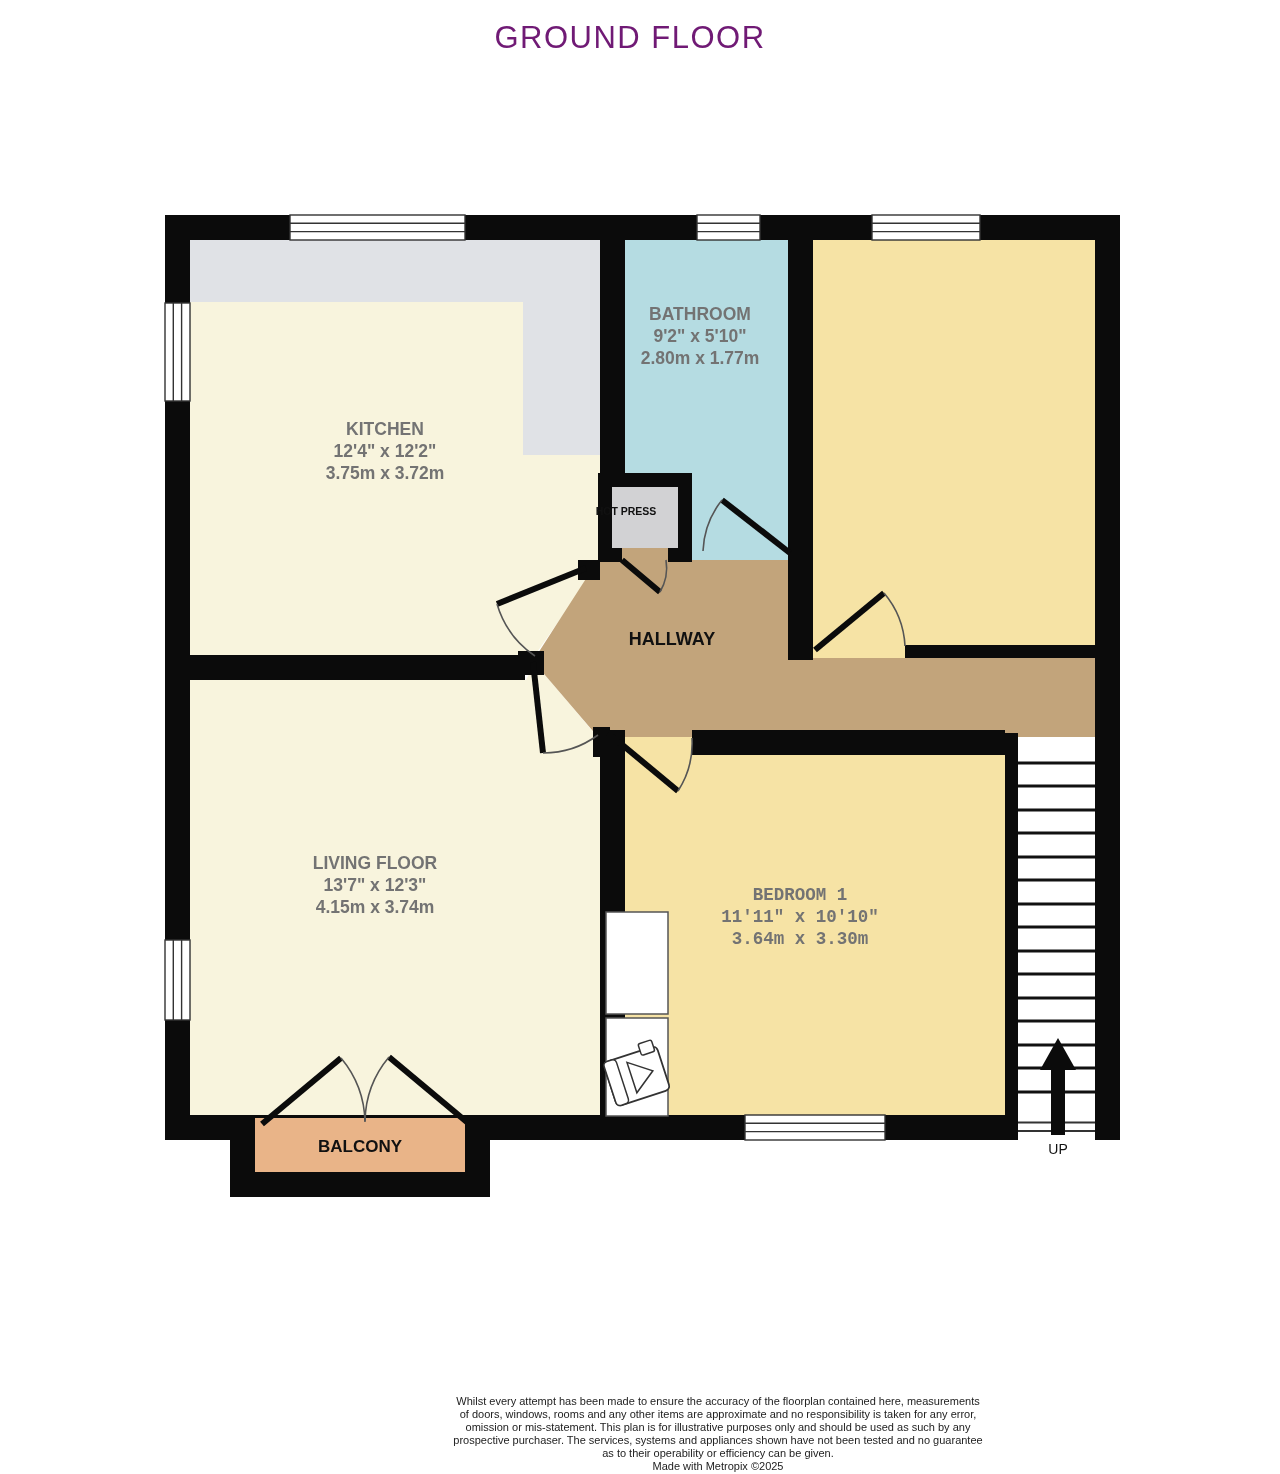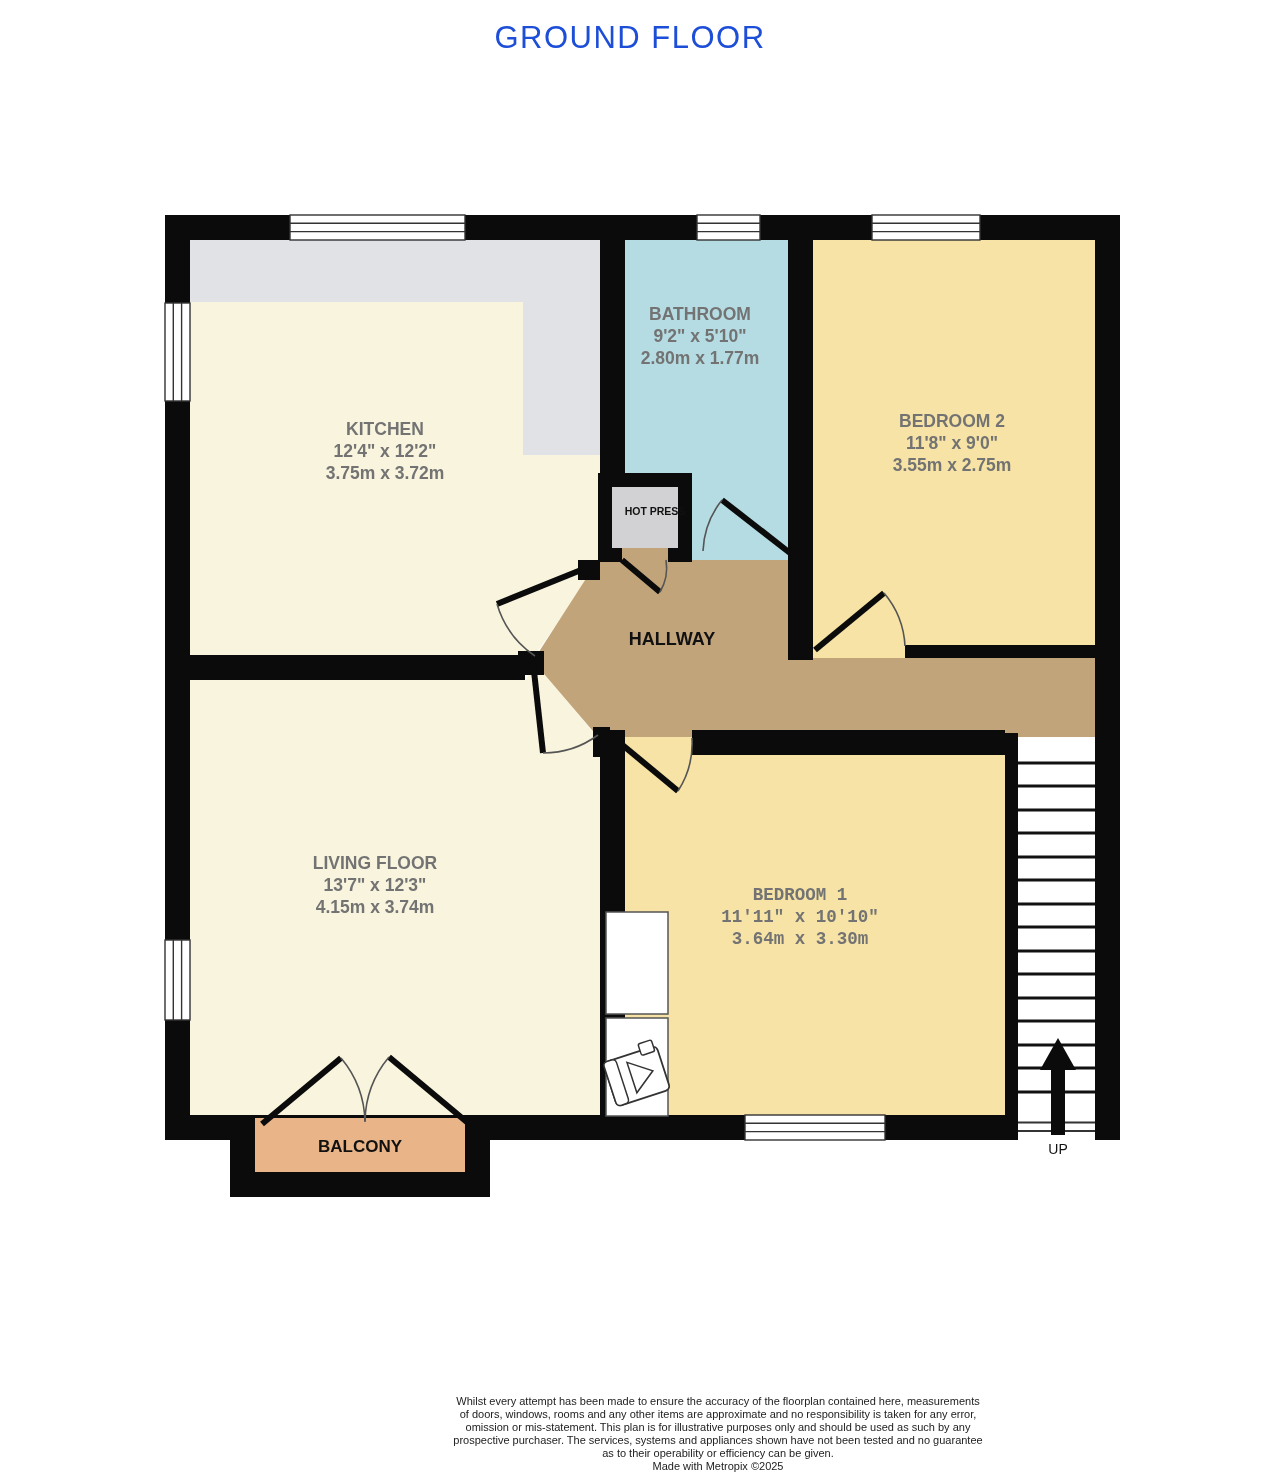--- a/index.html
+++ b/index.html
@@ -1,20 +1,20 @@
 <!DOCTYPE html>
 <html><head>
 <meta charset="utf-8">
 <style>
   html,body{margin:0;padding:0;background:#ffffff;}
   body{width:1280px;height:1474px;position:relative;font-family:"Liberation Sans",sans-serif;}
   .page{position:absolute;inset:0;}
   .plan-svg{position:absolute;left:0;top:0;}
   .title{position:absolute;left:630px;top:20px;transform:translateX(-50%);
-         font-size:31px;letter-spacing:1.5px;color:#1d4ed8;font-weight:400;white-space:nowrap;}
+         font-size:31px;letter-spacing:1.5px;color:#701a75;font-weight:400;white-space:nowrap;}
   .room-label{position:absolute;transform:translateX(-50%);text-align:center;
               color:#737373;font-weight:bold;font-size:17.5px;line-height:22px;white-space:nowrap;}
   .room-label .nm{display:block;}
   .room-label .dim{display:block;}
   .small-label{position:absolute;transform:translateX(-50%);text-align:center;color:#111;
                font-weight:bold;white-space:nowrap;}
   .hallway-label{font-size:18px;}
   .hotpress-label{font-size:10.5px;}
   .balcony-label{font-size:17px;text-align:right;}
   .up-label{font-size:14px;font-weight:400;color:#111;}
@@ -185,41 +185,36 @@
     <span class="dim">12'4" x 12'2"</span>
     <span class="dim">3.75m x 3.72m</span>
   </div>
 
   <div class="room-label" style="left:700px;top:303px;">
     <span class="nm">BATHROOM</span>
     <span class="dim">9'2" x 5'10"</span>
     <span class="dim">2.80m x 1.77m</span>
   </div>
 
-  <div class="room-label" style="left:952px;top:410px;">
-    <span class="nm">BEDROOM 2</span>
-    <span class="dim">11'8" x 9'0"</span>
-    <span class="dim">3.55m x 2.75m</span>
-  </div>
 
   <div class="room-label" style="left:375px;top:852px;">
     <span class="nm">LIVING FLOOR</span>
     <span class="dim">13'7" x 12'3"</span>
     <span class="dim">4.15m x 3.74m</span>
   </div>
 
   <div class="room-label" style="left:800px;top:884px;font-family:Liberation Mono, monospace;">
     <span class="nm">BEDROOM 1</span>
     <span class="dim">11'11" x 10'10"</span>
     <span class="dim">3.64m x 3.30m</span>
   </div>
 
   <div class="small-label hallway-label" style="left:672px;top:629px;">HALLWAY</div>
 
-  <div class="small-label hotpress-label" style="left:655px;top:505px;">HOT PRESS</div>
+  <div class="small-label hotpress-label" style="left:626px;top:505px;">HOT PRESS</div>
 
   <div class="small-label balcony-label" style="left:360px;top:1137px;">BALCONY</div>
 
   <div class="small-label up-label" style="left:1058px;top:1141px;">UP</div>
 
   <div class="disclaimer">
     <div>Whilst every attempt has been made to ensure the accuracy of the floorplan contained here, measurements</div>
     <div>of doors, windows, rooms and any other items are approximate and no responsibility is taken for any error,</div>
     <div>omission or mis-statement. This plan is for illustrative purposes only and should be used as such by any</div>
     <div>prospective purchaser. The services, systems and appliances shown have not been tested and no guarantee</div>

